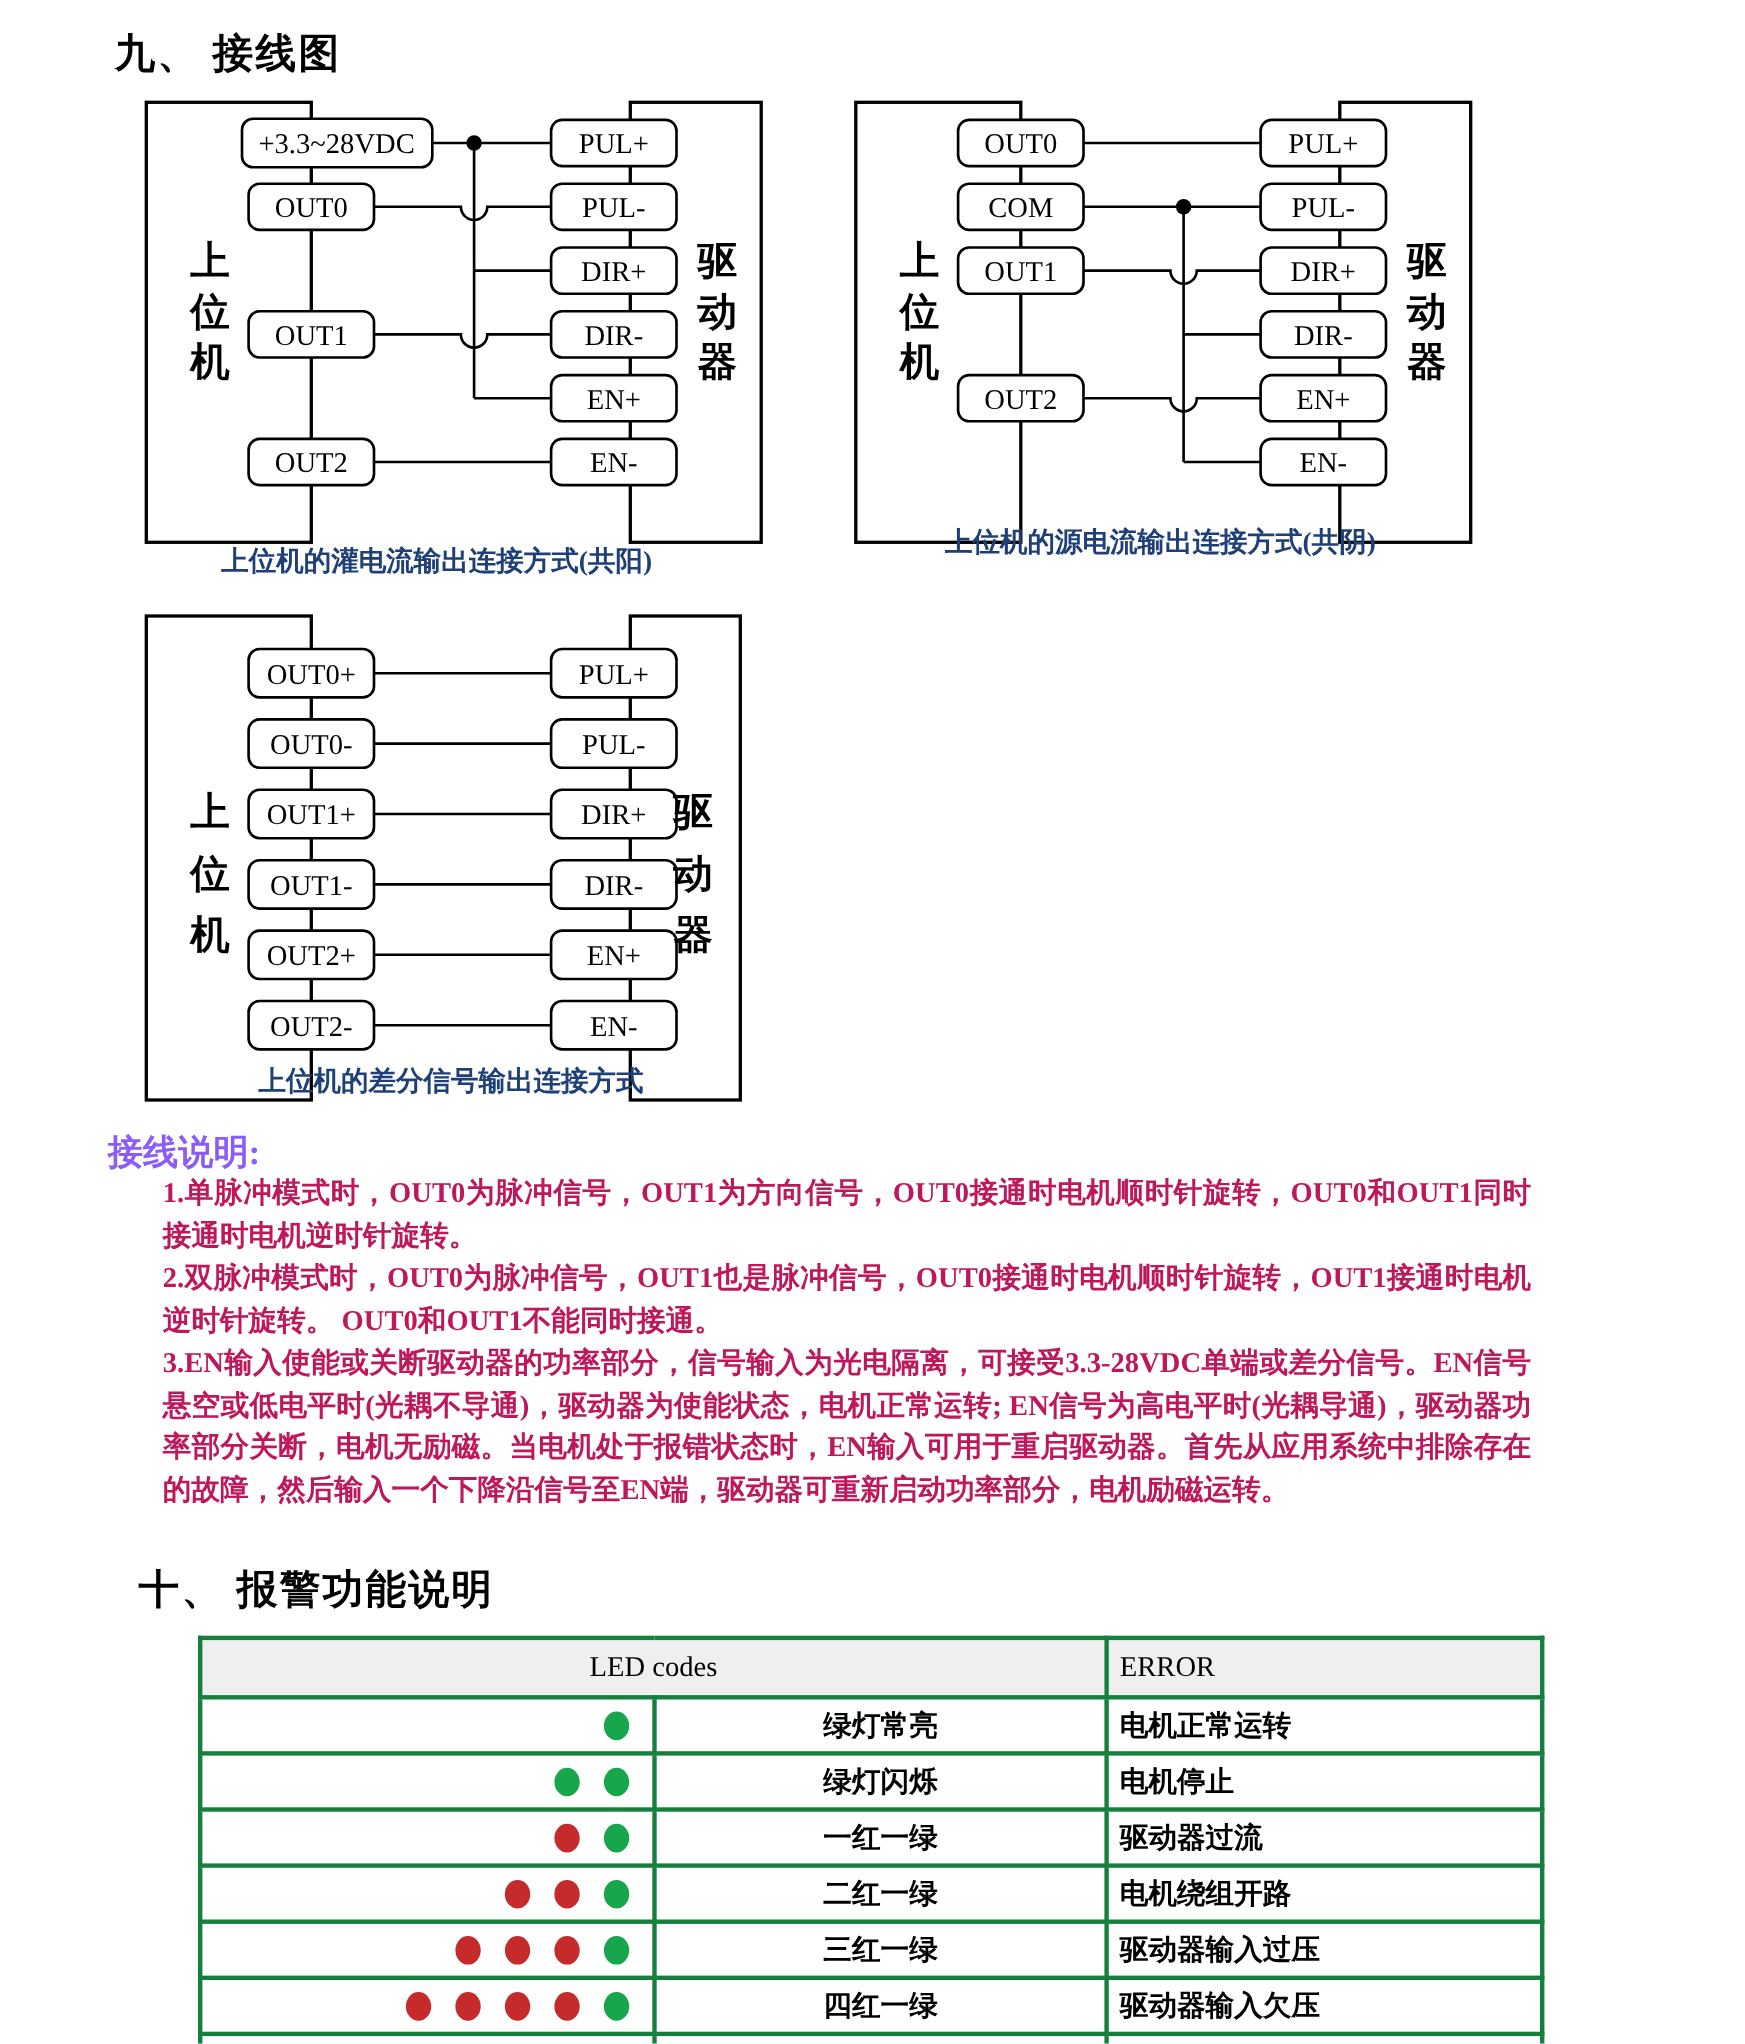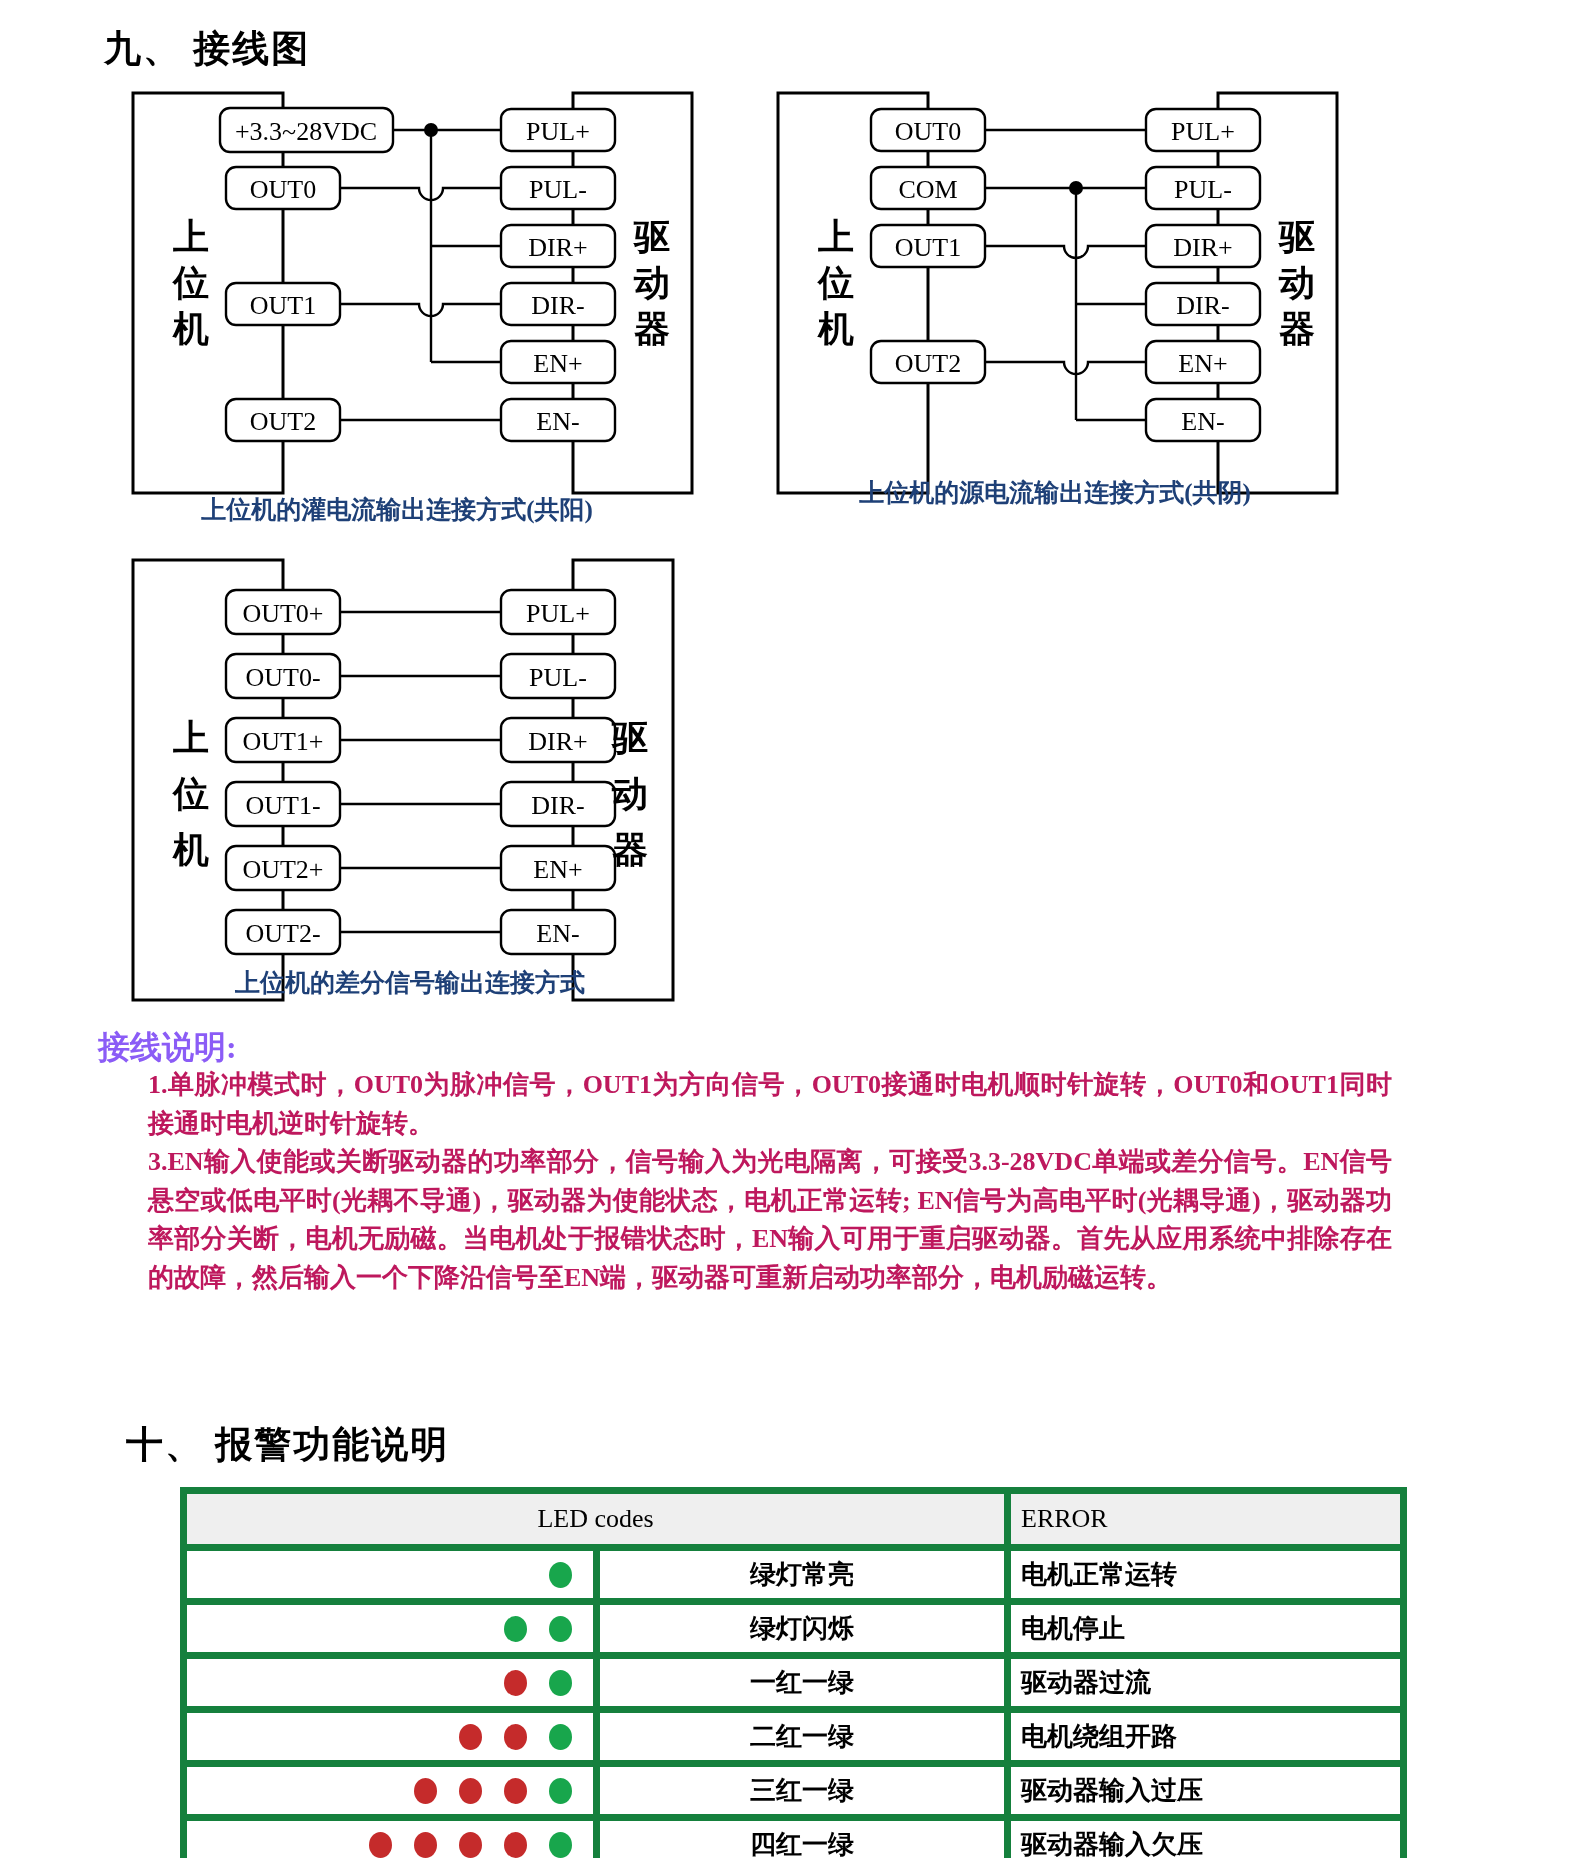--- a/index.html
+++ b/index.html
@@ -8,21 +8,21 @@
   .sec-title{position:absolute;font-size:37px;font-weight:700;color:#000000;letter-spacing:2px;white-space:pre;}
   .caption{position:absolute;width:570px;text-align:center;font-size:25px;font-weight:700;color:#1e4077;}
   .notes-title{position:absolute;left:98px;top:1026px;font-size:32px;font-weight:700;color:#8b5cf6;}
   .notes{position:absolute;left:148px;top:1066px;width:1244px;}
   .notes p{margin:0;font-size:26px;font-weight:700;line-height:38.5px;text-align:justify;color:#be185d;}
   .diagram{position:absolute;}
   .diagram text{font-family:"Liberation Serif","DejaVu Serif",serif;fill:#000;}
   .term-label{font-size:26px;}
   .cjk-label{font-size:36px;font-weight:700;}
   .alarm-table{position:absolute;left:180px;top:1487px;border-collapse:collapse;table-layout:fixed;}
-  .alarm-table td{border:7px solid #15803d;font-size:26px;overflow:hidden;}
+  .alarm-table td{border:4px solid #15803d;font-size:26px;overflow:hidden;}
   .alarm-table td.hdr{background:#efefef;height:48px;font-weight:400;}
   .alarm-table td.hdr-led{text-align:center;}
   .alarm-table td.hdr-err{text-align:left;padding-left:10px;}
   .alarm-table td.dots-cell{height:45px;}
   .dots-wrap{display:flex;justify-content:flex-end;align-items:center;gap:22px;padding-right:20px;}
   .led-dot{width:23px;height:26px;border-radius:50%;flex:0 0 auto;}
   .alarm-table td.label-cell{text-align:center;font-weight:600;}
   .alarm-table td.error-cell{text-align:left;padding-left:10px;font-weight:600;}
 </style>
 </head>
@@ -186,20 +186,21 @@
       <text x="505" y="186">驱</text>
       <text x="505" y="242">动</text>
       <text x="505" y="298">器</text>
     </g>
   </svg>
   <div class="caption" style="left:125px;top:966px;">上位机的差分信号输出连接方式</div>
 
   <div class="notes-title">接线说明:</div>
   <div class="notes">
     <p>1.单脉冲模式时，OUT0为脉冲信号，OUT1为方向信号，OUT0接通时电机顺时针旋转，OUT0和OUT1同时接通时电机逆时针旋转。</p>
+    <p>2.双脉冲模式时，OUT0为脉冲信号，OUT1也是脉冲信号，OUT0接通时电机顺时针旋转，OUT1接通时电机逆时针旋转。 OUT0和OUT1不能同时接通。</p>
     <p>3.EN输入使能或关断驱动器的功率部分，信号输入为光电隔离，可接受3.3-28VDC单端或差分信号。EN信号悬空或低电平时(光耦不导通)，驱动器为使能状态，电机正常运转; EN信号为高电平时(光耦导通)，驱动器功率部分关断，电机无励磁。当电机处于报错状态时，EN输入可用于重启驱动器。首先从应用系统中排除存在的故障，然后输入一个下降沿信号至EN端，驱动器可重新启动功率部分，电机励磁运转。</p>
   </div>
 
   <div class="sec-title" style="left:104px;top:1420px;margin-left:22px;">十、 报警功能说明</div>
 
   <table class="alarm-table">
     <colgroup>
         <col style="width:413px">
         <col style="width:411px">
         <col style="width:396px">

